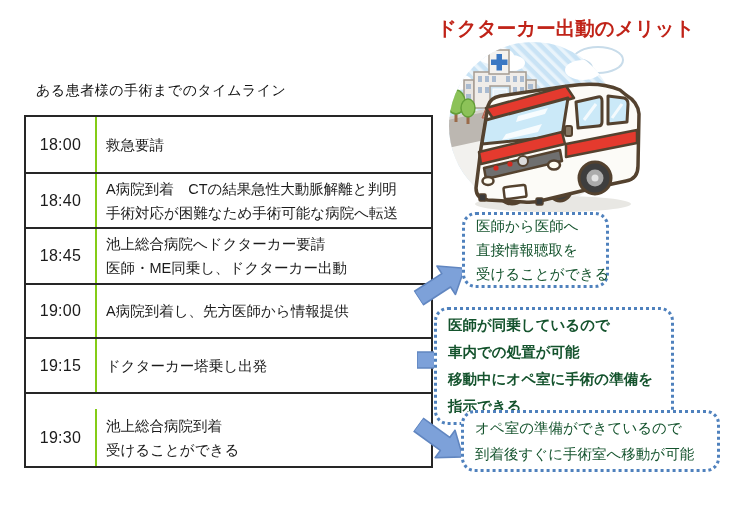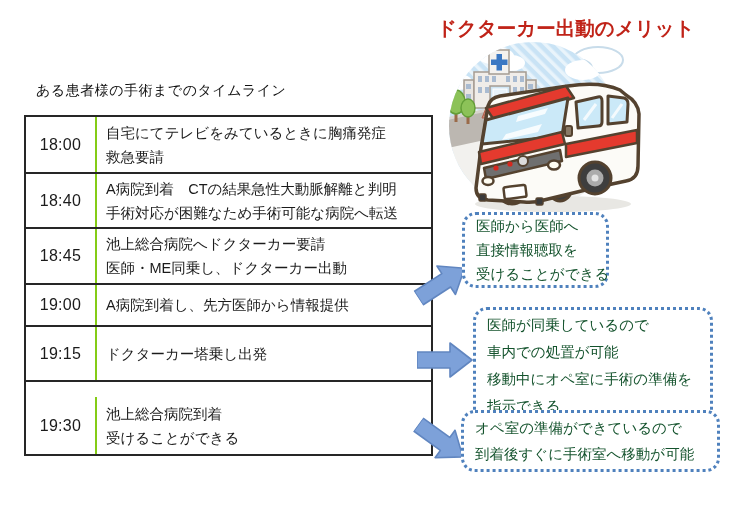--- a/index.html
+++ b/index.html
@@ -24,30 +24,30 @@
   .trow:last-child{border-bottom:none;margin-top:15px;}
   .tcell-time{
     width:71px;flex:0 0 71px;border-right:2px solid #84cc16;box-sizing:border-box;
     display:flex;align-items:center;justify-content:center;
     font-size:16px;letter-spacing:.3px;
   }
   .tcell-content{
     flex:1;display:flex;flex-direction:column;justify-content:center;
     padding:2px 4px 2px 9px;font-size:14.5px;line-height:24px;white-space:nowrap;
   }
-  .h57{height:57px}.h55{height:55px}.h56{height:56px}.h54{height:42px}
+  .h57{height:57px}.h55{height:55px}.h56{height:56px}.h54{height:54px}
   
   .callout{
     position:absolute;border:3px dotted #4F81BD;border-radius:14px;
     box-sizing:border-box;color:#14532d;background:#fff;
     display:flex;flex-direction:column;justify-content:center;
     padding:4px 11px;font-size:14.5px;white-space:nowrap;
   }
   .callout.c1{left:462px;top:212px;width:147px;height:76px;line-height:24px;}
-  .callout.c2{left:473px;top:307px;width:240px;height:118px;line-height:27px;}
+  .callout.c2{left:434px;top:307px;width:240px;height:118px;line-height:27px;font-weight:bold;}
   .callout.c3{left:461px;top:410px;width:259px;height:62px;line-height:26px;}
   
   .arrow{position:absolute;width:56px;height:36px;}
   .arrow.a1{left:414px;top:265px;transform:rotate(-33deg);}
   .arrow.a2{left:417px;top:342px;}
   .arrow.a3{left:413px;top:423px;transform:rotate(36deg);}
   
   .illus{position:absolute;left:448px;top:40px;width:202px;height:178px;}
 </style>
 </head>
@@ -168,21 +168,20 @@
       <circle cx="147" cy="138" r="16" fill="#3E3E3E" stroke="#54422F" stroke-width="3"></circle>
       <circle cx="147" cy="138" r="8.5" fill="#ABABAB"></circle>
       <circle cx="147" cy="138" r="3.5" fill="#E3E3E3"></circle>
     </g>
   </svg>
 
   <div class="ttable">
     <div class="trow h57">
       <div class="tcell-time">18:00</div>
       <div class="tcell-content">
-        <div>自宅にてテレビをみているときに胸痛発症</div>
         <div>救急要請</div>
       </div>
     </div>
     <div class="trow h55">
       <div class="tcell-time">18:40</div>
       <div class="tcell-content">
         <div>A病院到着　CTの結果急性大動脈解離と判明</div>
         <div>手術対応が困難なため手術可能な病院へ転送</div>
       </div>
     </div>

